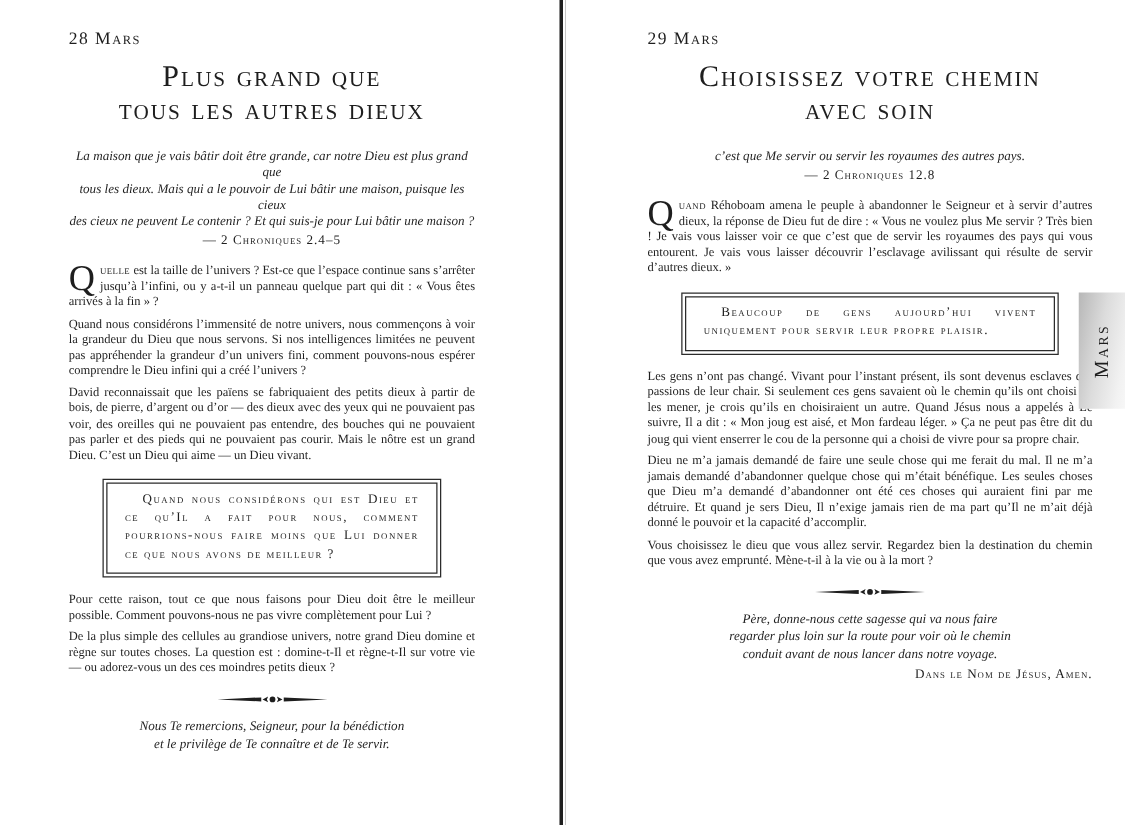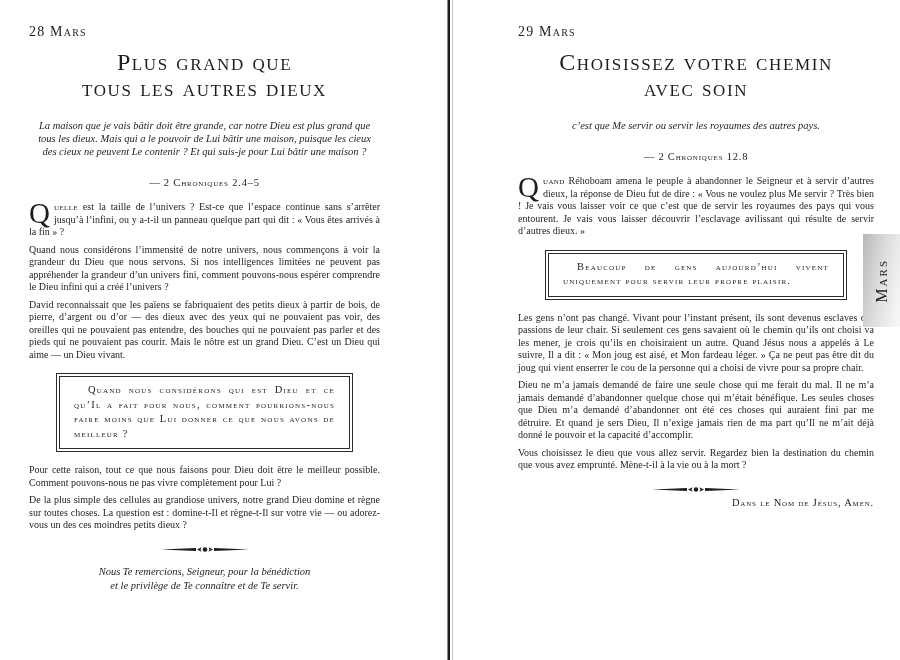--- a/index.html
+++ b/index.html
@@ -2,36 +2,36 @@
 <html><head>
 <meta charset="utf-8">
 <style>
   html,body{margin:0;padding:0;background:#ffffff;}
   .spread{
     position:relative;width:900px;height:660px;background:#ffffff;
     display:flex;overflow:hidden;
     font-family:"Liberation Serif","DejaVu Serif",serif;color:#1e1e1e;
   }
   .page{box-sizing:border-box;padding-top:24px;}
-  .page-left{width:446px;padding-left:29px;padding-right:66px;}
+  .page-left{width:446px;padding-left:55px;padding-right:66px;}
   .page-right{width:447px;padding-left:65px;padding-right:26px;}
   .gutter{
     width:7px;height:660px;flex:none;
     background:linear-gradient(to right,
       #ffffff 0 1px,#8a8a8a 1px 2px,#1f1f1f 2px 4px,
       #ffffff 4px 6px,#c6c6c6 6px 7px,#ffffff 7px);
   }
   .date-header{font-variant:small-caps;font-size:14px;letter-spacing:1.2px;}
   .title{
     margin:9px 0 0 0;text-align:center;font-weight:normal;
     font-variant:small-caps;font-size:24px;line-height:26px;letter-spacing:1.6px;
   }
   .title .tline{display:block;}
   .epigraph{margin-top:18px;text-align:center;font-style:italic;font-size:10.5px;line-height:13px;}
-  .attribution{margin-top:19px;text-align:center;font-variant:small-caps;font-size:10.5px;letter-spacing:0.8px;}
+  .attribution{margin-top:3px;text-align:center;font-variant:small-caps;font-size:10.5px;letter-spacing:0.8px;}
   .para{margin:5px 0 0 0;text-align:justify;font-size:10px;line-height:12.5px;}
   .para.first{margin-top:13px;}
   .dropcap{
     float:left;font-size:29px;line-height:23px;padding:1px 4px 0 0;
   }
   .lead-caps{font-variant:small-caps;letter-spacing:0.4px;}
   .callout{
     margin:12px 27px;border:4px double #2b2b2b;padding:6px 14px 7px 14px;
     font-variant:small-caps;font-size:10.5px;line-height:14.5px;
     letter-spacing:1.2px;text-align:justify;text-indent:14px;
@@ -114,20 +114,25 @@
 
     <div class="ornament-wrap">
       <svg width="88" height="9" viewBox="0 0 88 9" aria-hidden="true">
         <polygon points="0,4.5 35,2.9 35,6.1" fill="#1e1e1e"></polygon>
         <polygon points="88,4.5 53,2.9 53,6.1" fill="#1e1e1e"></polygon>
         <polygon points="36,4.5 40.5,2.2 39.5,4.5 40.5,6.8" fill="#1e1e1e"></polygon>
         <circle cx="44" cy="4.5" r="2.3" fill="#1e1e1e"></circle>
         <polygon points="52,4.5 47.5,2.2 48.5,4.5 47.5,6.8" fill="#1e1e1e"></polygon>
       </svg>
     </div>
+    <div class="prayer">
+      <div>Père, donne-nous cette sagesse qui va nous faire</div>
+      <div>regarder plus loin sur la route pour voir où le chemin</div>
+      <div>conduit avant de nous lancer dans notre voyage.</div>
+    </div>
     <div class="amen">Dans le Nom de Jésus, Amen.</div>
   </section>
 
   <div class="side-tab">
     <span class="tab-label">Mars</span>
   </div>
 
 </div>
 
 </body></html>

